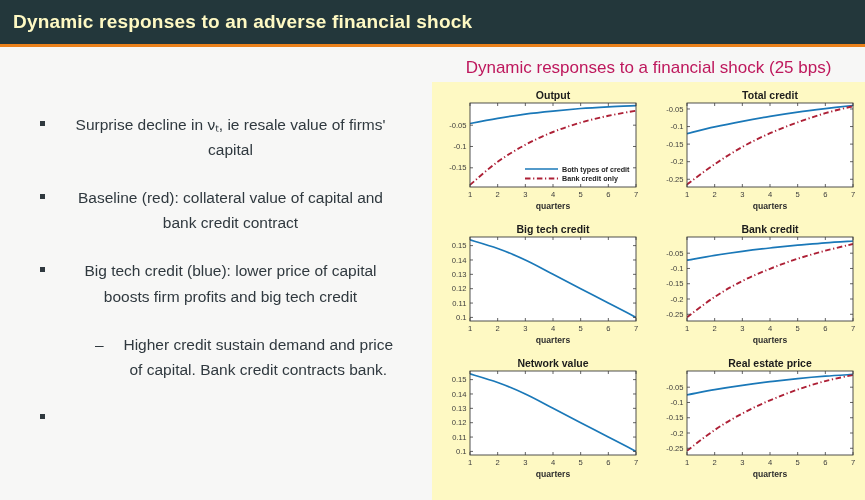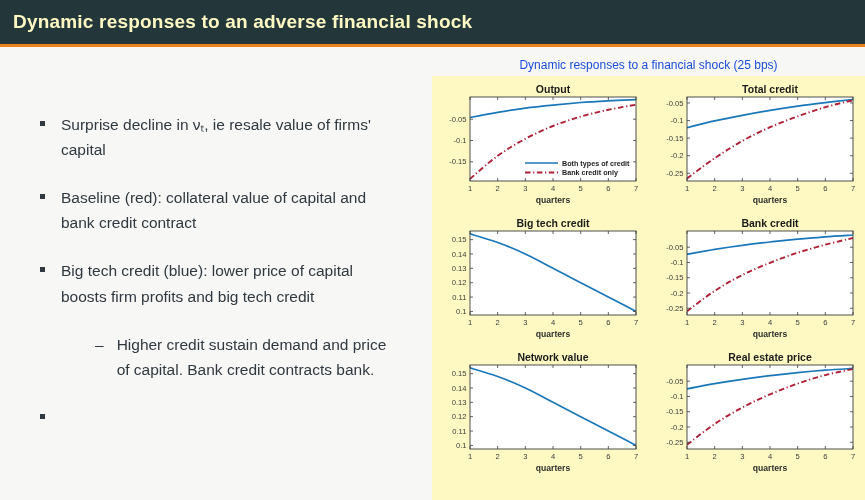--- a/index.html
+++ b/index.html
@@ -24,34 +24,34 @@
   .accent-line{
     position:absolute;top:44px;left:0;width:865px;height:3px;
     background:#eb811b;
   }
 
   
   .bullet-list{
     position:absolute;left:38px;top:112px;width:362px;
     color:#30393f;font-size:15.5px;line-height:1.62;
   }
-  .bullet{display:flex;margin-bottom:23px;}
+  .bullet{display:flex;margin-bottom:23px;text-align:center;}
   .bullet .sq-marker{
     flex:0 0 auto;width:5px;height:5px;background:#30393f;
     margin:9px 16px 0 2px;
   }
   .bullet.lvl2{margin-left:57px;margin-bottom:23px;}
   .bullet .dash-marker{
     flex:0 0 auto;margin-right:13px;font-size:15.5px;color:#30393f;
   }
 
   
   .figure-col{position:absolute;left:432px;top:52px;width:433px;height:444px;}
   .figure-caption{
-    text-align:center;font-size:12px;color:#1d4ed8;
+    text-align:center;font-size:17px;color:#be185d;
     padding:6px 0 4px 0;
   }
   .figure-panel{
     background:#fef9c3;
     padding-top:8px;
     height:416px;
   }
   .figure-grid{
     display:grid;
     grid-template-columns:1fr 1fr;

